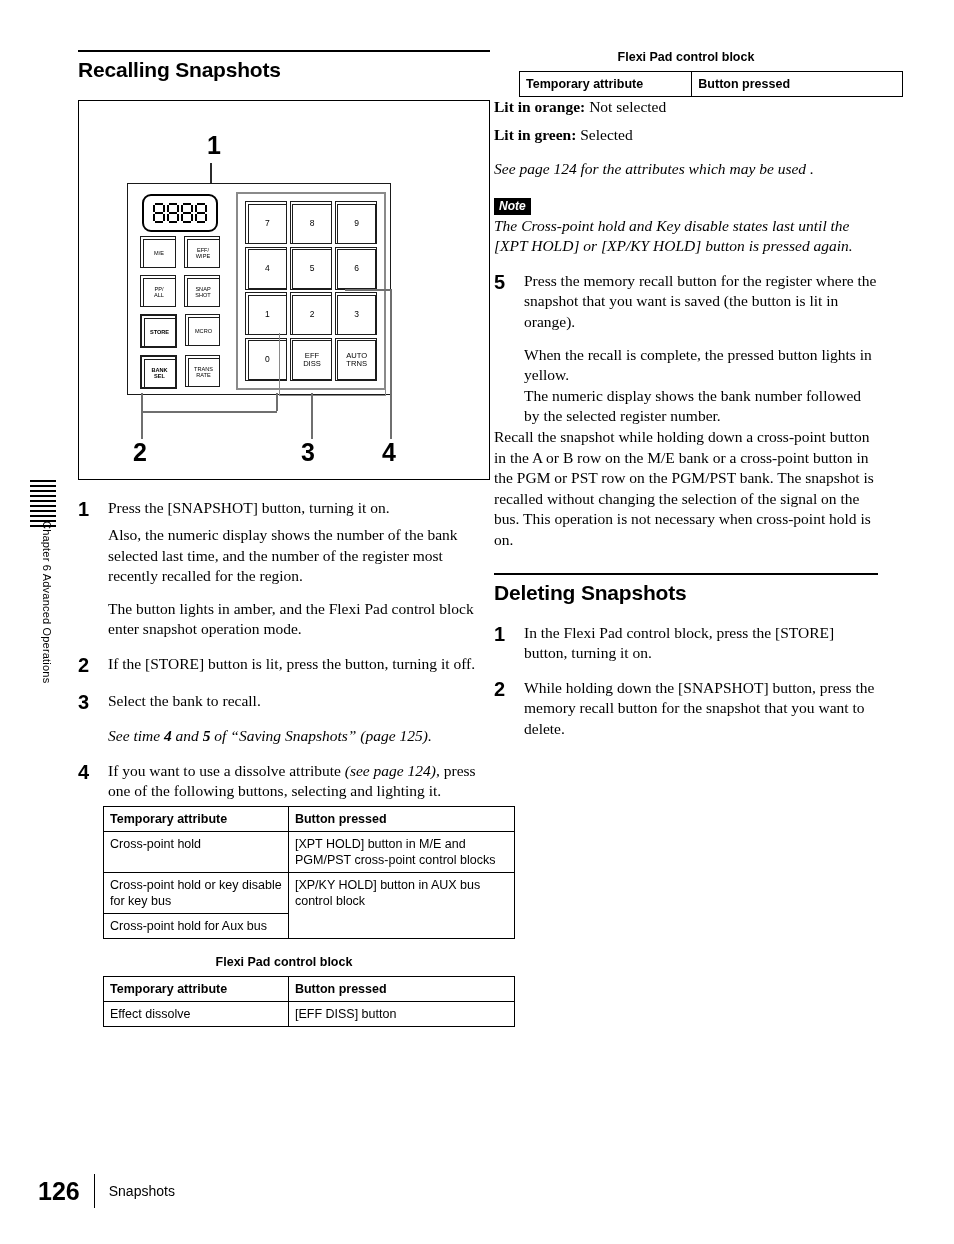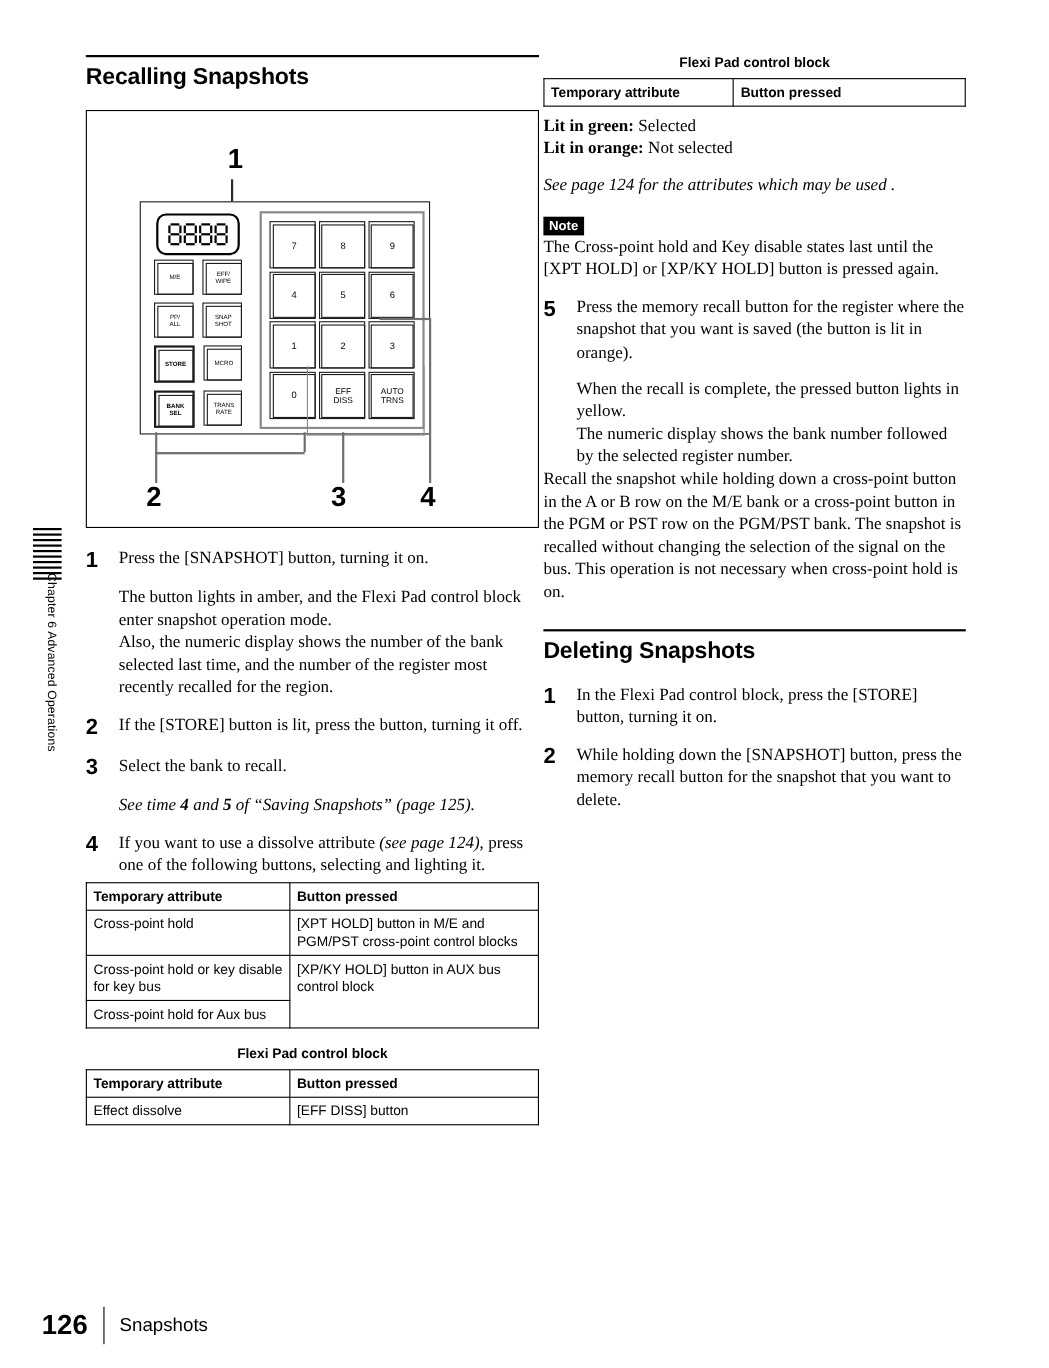--- a/index.html
+++ b/index.html
@@ -164,20 +164,21 @@
     font-family: "Liberation Sans", sans-serif;
     font-weight: bold; font-size: 12.5px;
     text-align: center; line-height: 1.25;
     margin: 16px 0 5px 0;
   }
   table.grid {
     border-collapse: collapse;
     width: 100%;
     font-family: "Liberation Sans", sans-serif;
     font-size: 12.5px;
+    margin-left: 25px;
   }
   table.grid th, table.grid td {
     border: 1.4px solid #000;
     padding: 4px 6px;
     text-align: left;
     vertical-align: top;
     line-height: 1.28;
   }
   table.grid th { font-weight: bold; }
   table.grid td { font-weight: normal; }
@@ -187,31 +188,31 @@
   .note-badge {
     display: inline-block;
     background: #000; color: #fff;
     font-family: "Liberation Sans", sans-serif;
     font-weight: bold; font-size: 12px;
     padding: 1px 5px 2px 5px;
   }
 
   
   .footer {
-    position: absolute; left: 38px; bottom: 22px;
+    position: absolute; left: 38px; bottom: 36px;
     display: flex; align-items: center; gap: 14px;
   }
   .pageno {
     font-family: "Liberation Sans", sans-serif;
     font-weight: bold; font-size: 25px;
   }
   .foot-div { width: 1px; height: 34px; background: #000; }
   .foot-txt {
     font-family: "Liberation Sans", sans-serif;
-    font-size: 17px;
+    font-size: 14px;
   }
 </style>
 </head>
 <body>
 
 <div class="page">
 
   <div class="side-tab">
     <div class="side-stripes">
       <i></i>
@@ -417,22 +418,22 @@
 
       <div class="lead h" style="left:266px; top:188px; width:46px;"></div>
       <div class="lead v" style="left:311px; top:188px; height:150px;"></div>
       <div class="callout" style="left:303px; top:337px;">4</div>
     </div>
 
     <div class="step">
       <div class="step-num">1</div>
       <div class="step-body">Press the [SNAPSHOT] button, turning it on.</div>
     </div>
+    <div class="para indent tight">Also, the numeric display shows the number of the bank selected last time, and the number of the register most recently recalled for the region.</div>
     <div class="para indent">The button lights in amber, and the Flexi Pad control block enter snapshot operation mode.</div>
-    <div class="para indent tight">Also, the numeric display shows the number of the bank selected last time, and the number of the register most recently recalled for the region.</div>
 
     <div class="step" style="margin-top:14px;">
       <div class="step-num">2</div>
       <div class="step-body">If the [STORE] button is lit, press the button, turning it off.</div>
     </div>
 
     <div class="step" style="margin-top:14px;">
       <div class="step-num">3</div>
       <div class="step-body">Select the bank to recall.</div>
     </div>
@@ -483,26 +484,26 @@
     <div class="tbl-cap" style="margin-top:0;">Flexi Pad control block</div>
     <table class="grid">
       <tbody>
           <tr>
         <th class="t-left">Temporary attribute</th>
         <th>Button pressed</th>
       </tr>
     </tbody>
       </table>
 
+    <div class="para tight" style="line-height:1.3;"><span class="bold">Lit in orange:</span><span> Not selected</span></div>
     <div class="para" style="margin-top:8px; line-height:1.3;"><span class="bold">Lit in green:</span><span> Selected</span></div>
-    <div class="para tight" style="line-height:1.3;"><span class="bold">Lit in orange:</span><span> Not selected</span></div>
 
     <div class="para ital" style="margin-top:14px;">See page 124 for the attributes which may be used .</div>
 
-    <div style="margin-top:16px;">
+    <div style="margin-top:16px;font-style:italic;">
       <span class="note-badge">Note</span>
       <div class="para tight" style="margin-top:1px;">The Cross-point hold and Key disable states last until the [XPT HOLD] or [XP/KY HOLD] button is pressed again.</div>
     </div>
 
     <div class="step" style="margin-top:14px;">
       <div class="step-num">5</div>
       <div class="step-body">Press the memory recall button for the register where the snapshot that you want is saved (the button is lit in orange).</div>
     </div>
     <div class="para indent">When the recall is complete, the pressed button lights in yellow.</div>
     <div class="para indent tight">The numeric display shows the bank number followed by the selected register number.</div>

